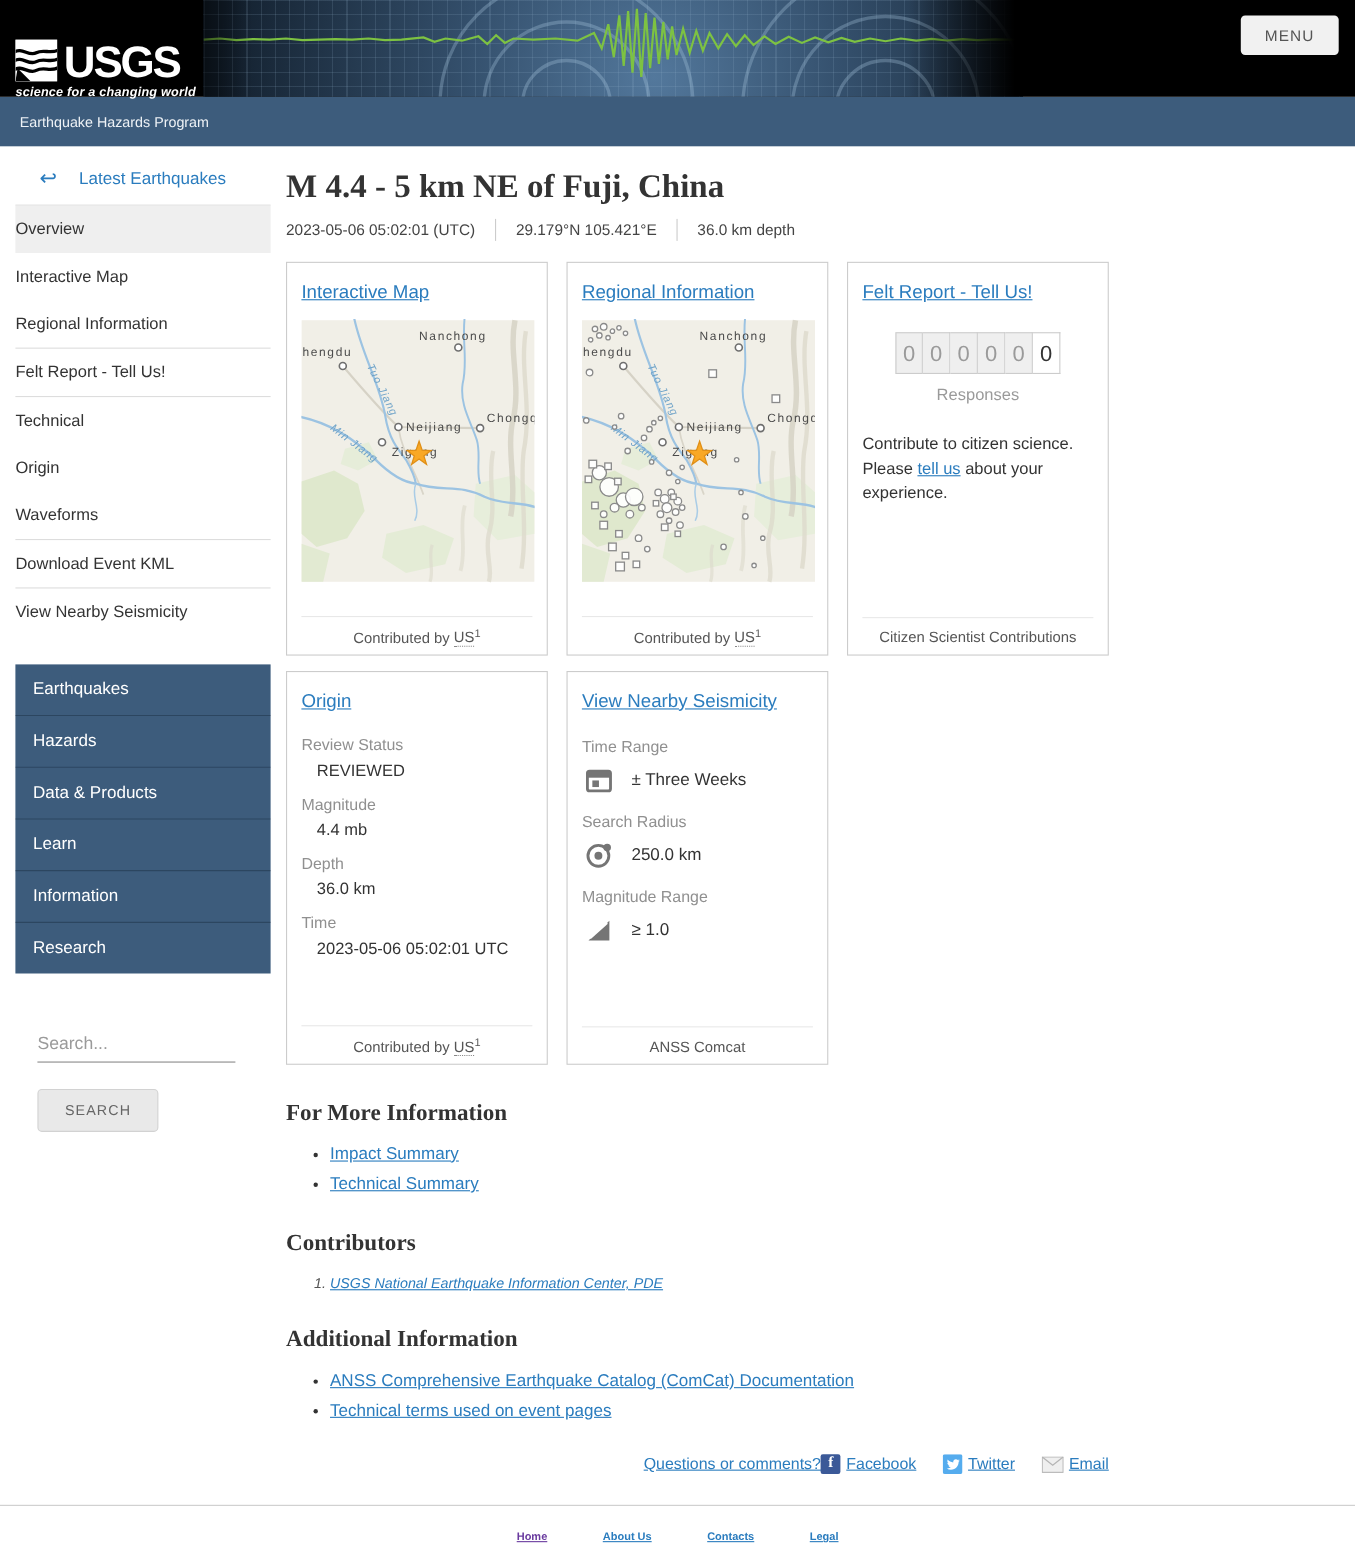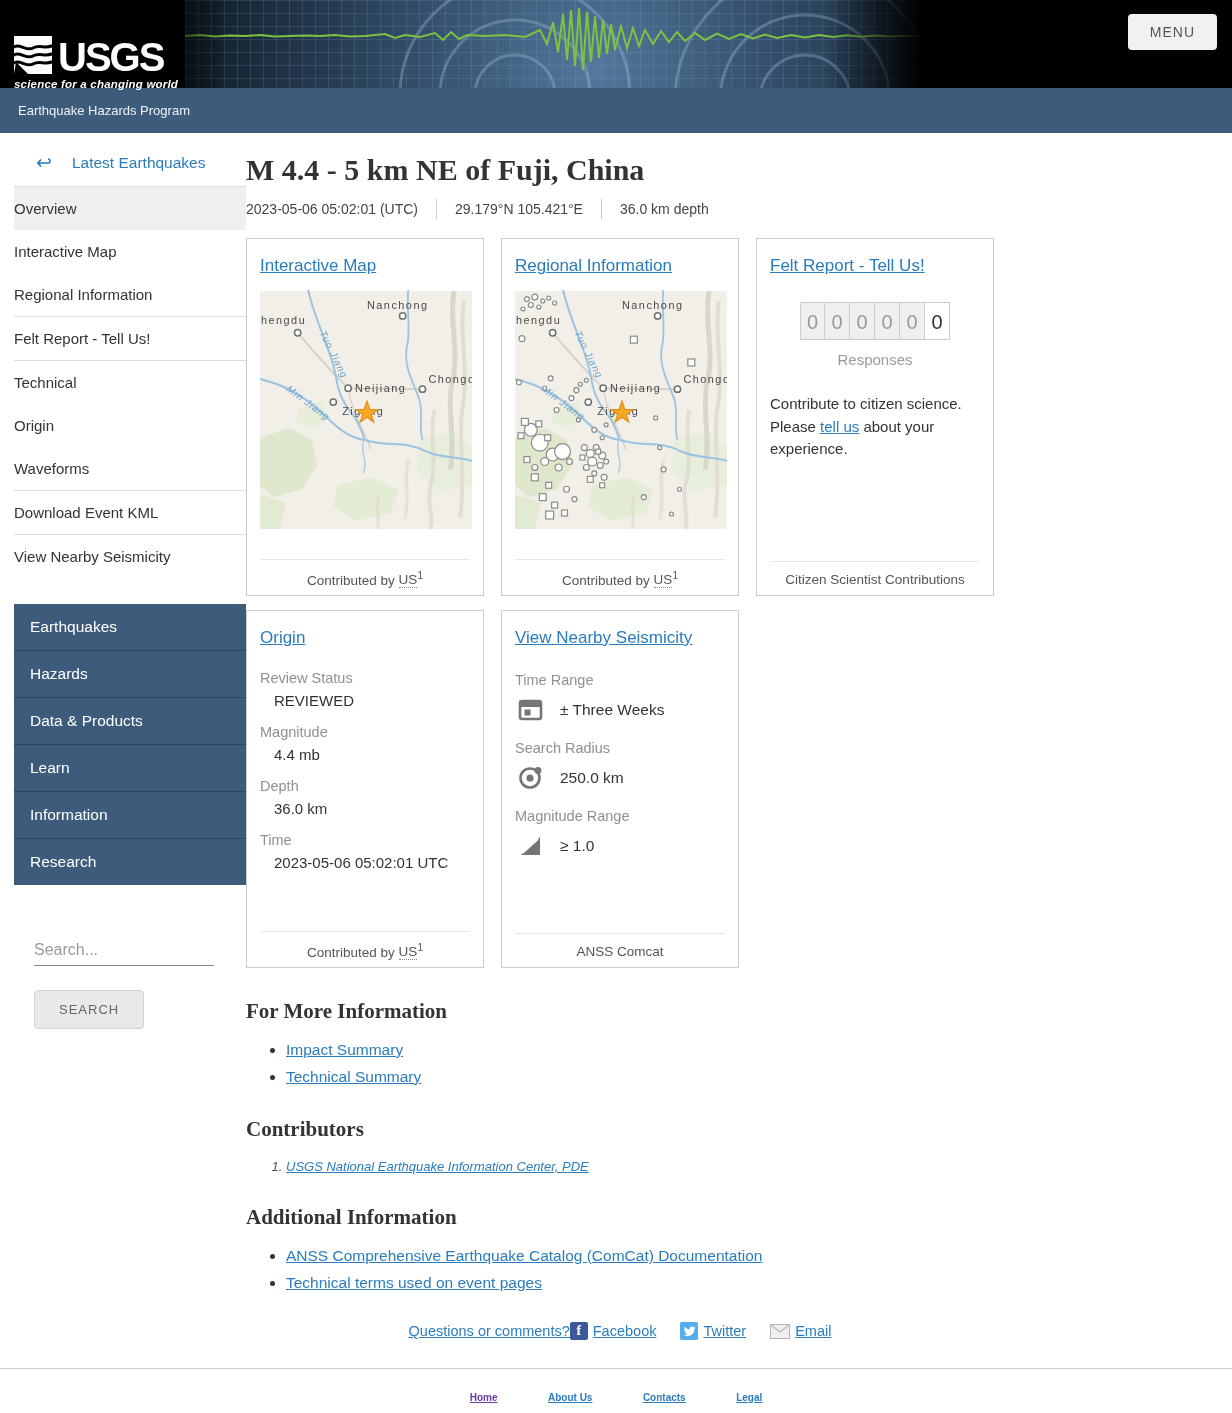--- a/index.html
+++ b/index.html
@@ -21,21 +21,21 @@
   .seismo svg { position:absolute; inset:0; }
   .seismo::after { content:""; position:absolute; inset:0;
     background:linear-gradient(to right, rgba(0,0,0,.55) 0%, rgba(0,0,0,0) 6%, rgba(0,0,0,0) 86%, #000 99%); }
   .menu-btn { position:absolute; right:15px; top:14px; background:#f1f1f1; border:none; border-radius:4px;
     padding:10px 22px; font-size:14px; color:#555; letter-spacing:1px; cursor:pointer; font-family:inherit; }
   .program-bar { height:45px; background:#3d5c7c; color:#eef2f6; font-size:13px; display:flex; align-items:center; padding-left:18px; }
 
   
   .page { display:flex; align-items:flex-start; }
   .sidebar { width:232px; margin-left:14px; flex:0 0 auto; }
-  .main { width:748px; flex:0 0 auto; }
+  .main { width:748px; margin-left:14px; flex:0 0 auto; }
 
   
   .back-link { display:flex; align-items:center; gap:20px; padding:20px 16px 14px 22px; color:#2a7cbe; font-size:15.5px; text-decoration:none; cursor:pointer; }
   .back-arrow { font-size:19px; line-height:1; }
   .side-nav { border-top:1px solid #ddd; }
   .side-item { padding:13px 0; font-size:15px; color:#333; cursor:pointer; }
   .side-item.active { background:#efefef; }
   .side-item.group-top { border-top:1px solid #ddd; }
   .site-nav { margin-top:26px; background:#3d5c7c; }
   .site-nav-item { padding:14px 16px; color:#fff; font-size:15.5px; border-bottom:1px solid rgba(15,30,45,.35); cursor:pointer; }
@@ -81,21 +81,21 @@
   .nearby-label { color:#909090; font-size:14.5px; margin-top:17px; }
 
   
   h2.sec { font-family:"Liberation Serif", serif; font-size:21px; font-weight:bold; color:#333; margin-top:31px; }
   ul.links { margin:17px 0 0 40px; }
   ul.links li { margin-bottom:9px; font-size:15.5px; }
   ol.contribs { margin:17px 0 0 40px; }
   ol.contribs li { font-size:13px; color:#555;font-style:italic; }
   a.blue-link { color:#2a7cbe; text-decoration:underline; cursor:pointer; }
 
-  .bottom-row { display:flex; justify-content:center; align-items:center; margin-top:30px; font-size:14.5px; }
+  .bottom-row { display:flex; justify-content:flex-end; align-items:center; margin-top:30px; font-size:14.5px; }
   .social { display:flex; align-items:center; gap:24px; }
   .social-item { display:flex; align-items:center; gap:5px; }
   .fb-badge { width:18px; height:18px; background:#3b5998; border-radius:2px; color:#fff; font-weight:bold; font-size:14px; text-align:center; line-height:18px; font-family:"Liberation Serif", serif; }
 
   .site-footer { margin-top:28px; border-top:1px solid #ccc; padding:18px 0 34px; text-align:center; }
   .site-footer a { font-size:10px; margin:0 23px; text-decoration:underline; cursor:pointer;font-weight:bold; }
   .f-blue { color:#2a7cbe; }
   .f-purple { color:#6a3b9f; }
 
   .map-label { font-size:11px; fill:#4a4a4a; letter-spacing:1.5px; font-family:"Liberation Sans", sans-serif; }

